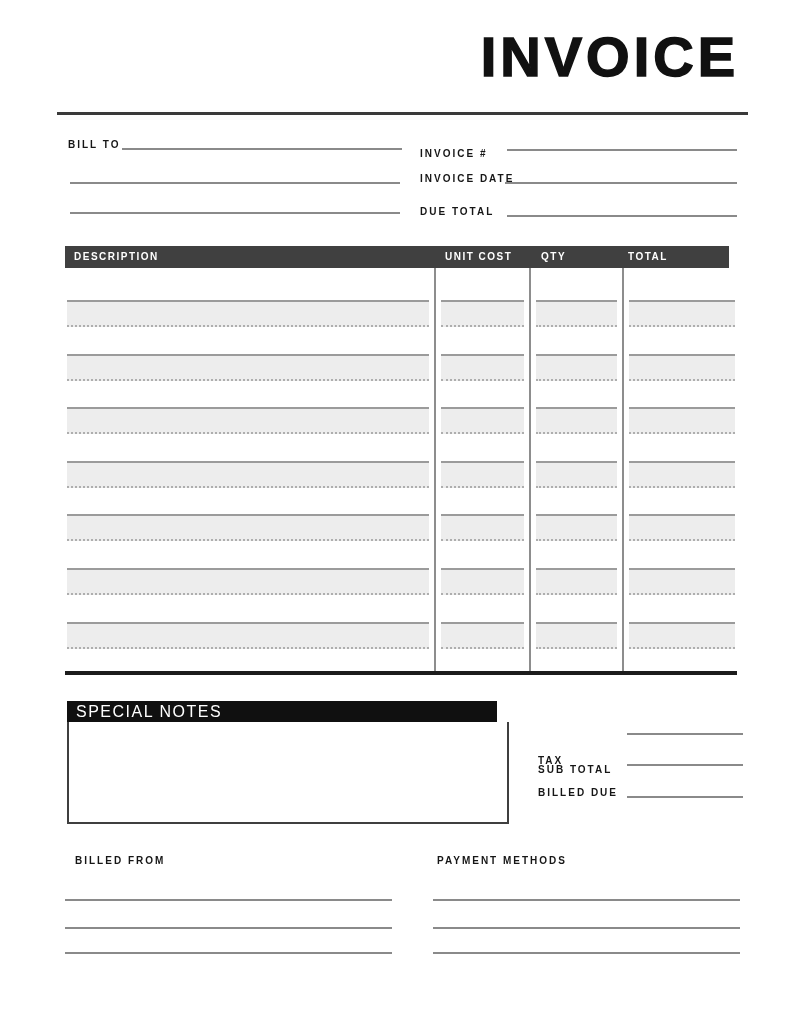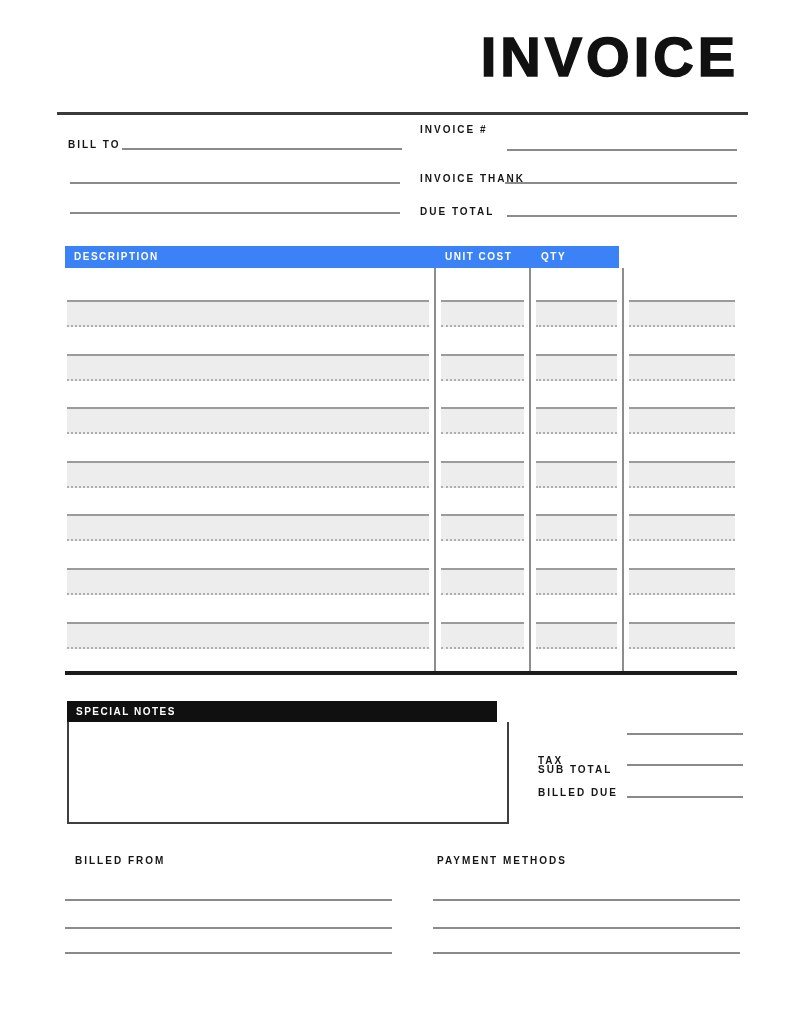--- a/index.html
+++ b/index.html
@@ -46,23 +46,23 @@
   .line {
     position: absolute;
     height: 2px;
     background: #8a8a8a;
   }
   
   .tbl-header {
     position: absolute;
     left: 65px;
     top: 246px;
-    width: 554px;
+    width: 664px;
     height: 22px;
-    background: #3b82f6;
+    background: #404040;
   }
   .tbl-header .hlbl {
     position: absolute;
     top: 0;
     line-height: 22px;
     font-size: 10px;
     font-weight: bold;
     letter-spacing: 1.5px;
     color: #ffffff;
     white-space: nowrap;
@@ -126,22 +126,22 @@
     top: 701px;
     width: 430px;
     height: 21px;
     background: #101010;
   }
   .notes-bar .hlbl {
     position: absolute;
     left: 9px;
     top: 0;
     line-height: 21px;
-    font-size: 10px;
-    font-weight: bold;
+    font-size: 16px;
+    font-weight: normal;
     letter-spacing: 1.5px;
     color: #ffffff;
   }
   .notes-box {
     position: absolute;
     left: 67px;
     top: 722px;
     width: 426px;
     height: 92px;
     border: 2px solid #3f3f3f;
@@ -169,24 +169,24 @@
 <div class="page">
 
   <h1 class="title">INVOICE</h1>
   <div class="header-rule"></div>
 
   <span class="lbl" style="left:68px; top:139px;">BILL TO</span>
   <div class="line" style="left:122px; top:148px; width:280px;"></div>
   <div class="line" style="left:70px;  top:182px; width:330px;"></div>
   <div class="line" style="left:70px;  top:212px; width:330px;"></div>
 
-  <span class="lbl" style="left:420px; top:124px;">INVOICE #</span>
+  <span class="lbl" style="left:420px; top:148px;">INVOICE #</span>
   <div class="line" style="left:507px; top:149px; width:230px;"></div>
 
-  <span class="lbl" style="left:420px; top:173px;">INVOICE THANK</span>
+  <span class="lbl" style="left:420px; top:173px;">INVOICE DATE</span>
   <div class="line" style="left:505px; top:182px; width:232px;"></div>
 
   <span class="lbl" style="left:420px; top:206px;">DUE TOTAL</span>
   <div class="line" style="left:507px; top:215px; width:230px;"></div>
 
   <div class="tbl-header">
     <span class="hlbl h-desc">DESCRIPTION</span>
     <span class="hlbl h-unit">UNIT COST</span>
     <span class="hlbl h-qty">QTY</span>
     <span class="hlbl h-total">TOTAL</span>

